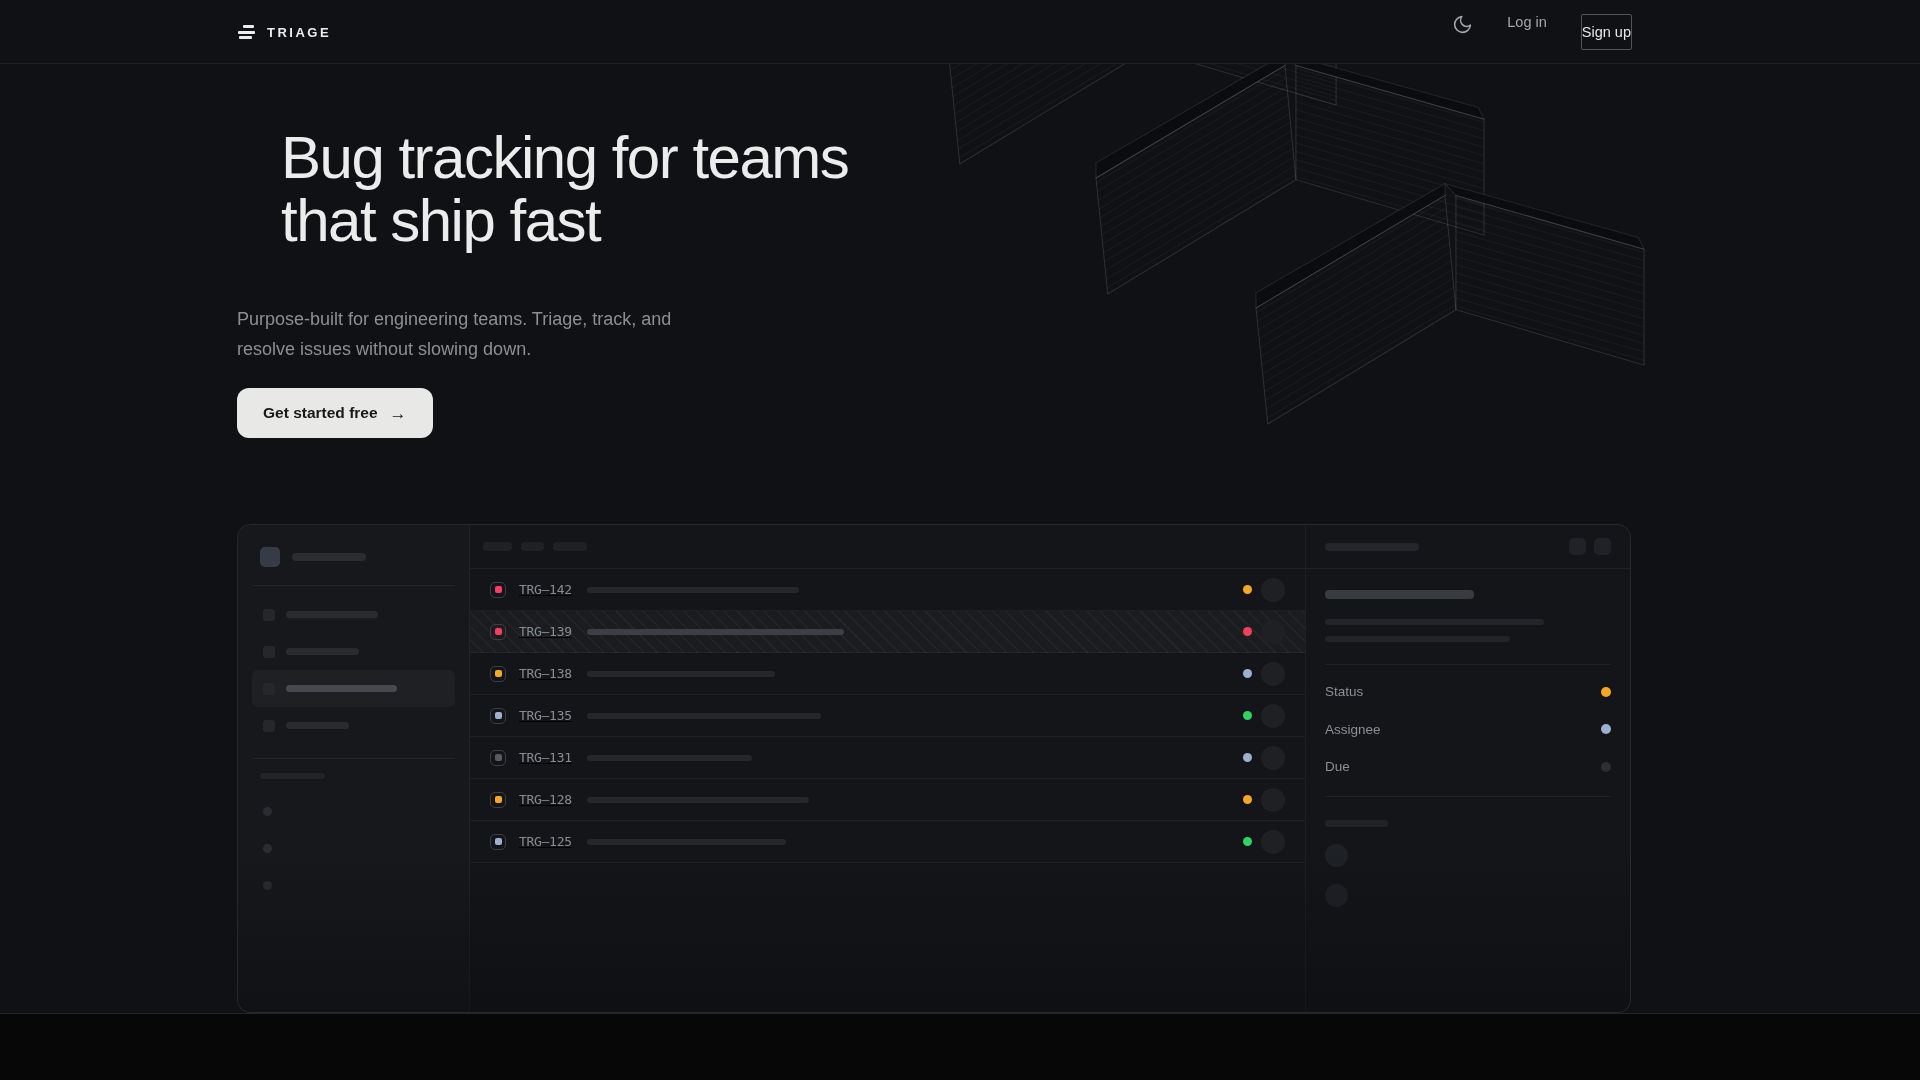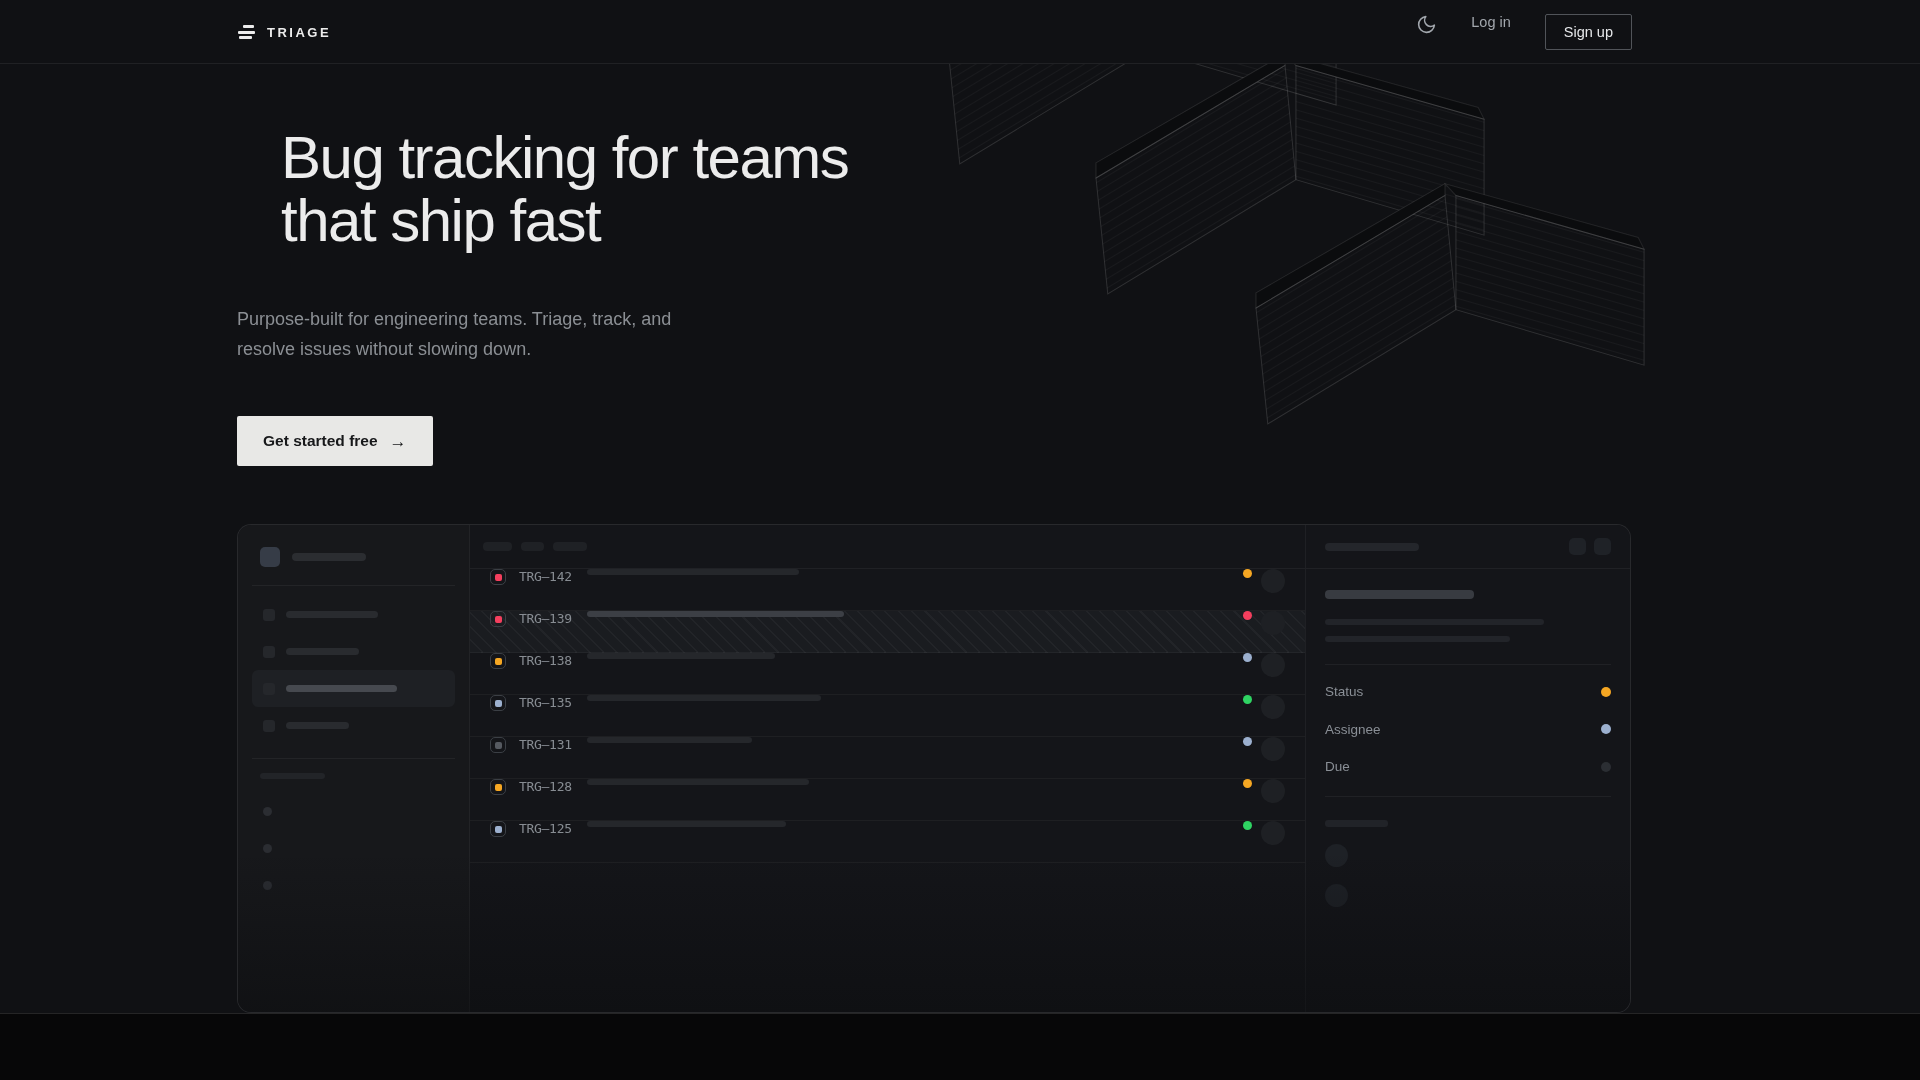--- a/index.html
+++ b/index.html
@@ -20,30 +20,30 @@
   .logo-icon i { display:block; height:3px; border-radius:1px; background:#ececec; }
   .logo-icon i:nth-child(1){ width:11px; margin-left:4px; }
   .logo-icon i:nth-child(2){ width:17px; }
   .logo-icon i:nth-child(3){ width:13px; margin-right:2px; }
   .brand-name { font-size:13px; font-weight:700; letter-spacing:2.5px; color:#ececec; }
   .nav-right { display:flex; align-items:flex-start; gap:34px; }
   .theme-btn { background:none; border:none; cursor:pointer; display:flex; align-items:center; }
   .login { font-size:14.5px; color:#a2a7ad; text-decoration:none; cursor:pointer; }
   .signup-btn { background:transparent; border:1px solid #515459; border-radius:2px;
                 color:#e6e8ea; font-size:14.5px; font-family:inherit;
-                padding:9px 18px; cursor:pointer; }
+                padding:9px 0; cursor:pointer; }
 
   
   .hero { position:absolute; left:237px; top:126px; z-index:2; }
   .hero h1 { font-size:60px; line-height:63px; font-weight:500; letter-spacing:-1.5px; color:#ececec;margin-left:44px; }
   .hero h1 span { display:block; }
   .hero .subtitle { margin-top:52px; font-size:18px; line-height:30px; color:#8b8f94; }
   .hero .subtitle span { display:block; }
-  .cta-btn { margin-top:52px; display:inline-flex; align-items:center; gap:12px;
-             background:#e8e8e6; color:#17181a; border:none; border-radius:2px;
+  .cta-btn { margin-top:24px; display:inline-flex; align-items:center; gap:12px;
+             background:#e8e8e6; color:#17181a; border:none; border-radius:12px;
              font-family:inherit; font-size:15.5px; font-weight:700;
              padding:16px 26px; cursor:pointer; }
   .cta-arrow { font-size:17px; font-weight:400; line-height:1; }
 
   
   .mockup { position:absolute; left:237px; top:524px; width:1394px; height:489px; z-index:1;
             background:#131418; border:1px solid rgba(255,255,255,0.09); border-radius:14px;
             display:grid; grid-template-columns:232px 836px 326px; overflow:hidden; }
   .mockup::after { content:''; position:absolute; left:0; right:0; bottom:0; height:160px;
                    background:linear-gradient(to bottom, rgba(11,12,14,0), rgba(11,12,14,0.55));
@@ -64,22 +64,22 @@
   .ms-item.selected .bar { background:#46494f; }
   .ms-foot { margin:14px 14px 0 11px; }
   .ms-foot .bar { width:65px; height:6px; background:#222428; margin-left:11px; }
   .ms-dot { width:9px; height:9px; border-radius:50%; background:#2b2d32; margin:28px 0 0 25px; }
 
   
   .m-list { background:#141519; border-right:1px solid rgba(255,255,255,0.05); }
   .ml-header { height:44px; display:flex; align-items:center; gap:9px; padding-left:13px;
                border-bottom:1px solid rgba(255,255,255,0.055); }
   .ml-header .pill { height:9px; border-radius:4px; background:#1f2125; }
-  .issue-row { height:42px; display:flex; padding:0 20px;
-               border-bottom:1px solid rgba(255,255,255,0.045); }
+  .issue-row { height:42px; display:flex; align-items:center; padding:0 20px;
+               border-bottom:1px solid rgba(255,255,255,0.045);text-decoration:underline; }
   .issue-row.selected { background:#1a1c20;
       background-image:repeating-linear-gradient(45deg, transparent 0 8px, rgba(255,255,255,0.035) 8px 9.5px); }
   .ir-icon { width:16px; height:16px; border-radius:5px; border:1.5px solid #3b3f45; flex:none;
              display:flex; align-items:center; justify-content:center; }
   .ir-icon i { width:7px; height:7px; border-radius:2px; display:block; }
   .ir-id { font-family:"DejaVu Sans Mono", monospace; font-size:13px; color:#878c92;
            margin-left:13px; letter-spacing:-0.3px; }
   .ir-bar { height:6px; border-radius:3px; background:#25272b; margin-left:15px; }
   .issue-row.selected .ir-bar { background:#3c3f45; }
   .ir-spacer { flex:1; }

